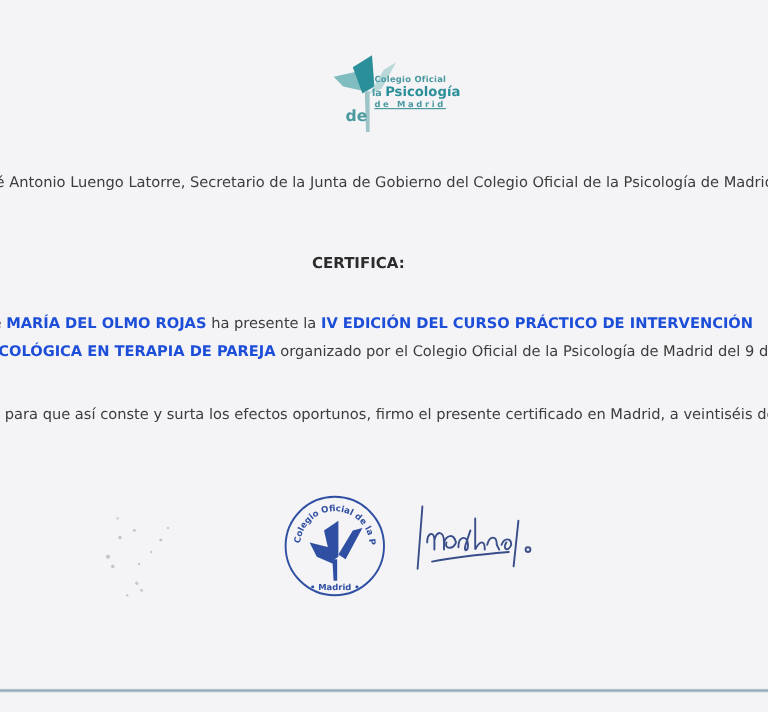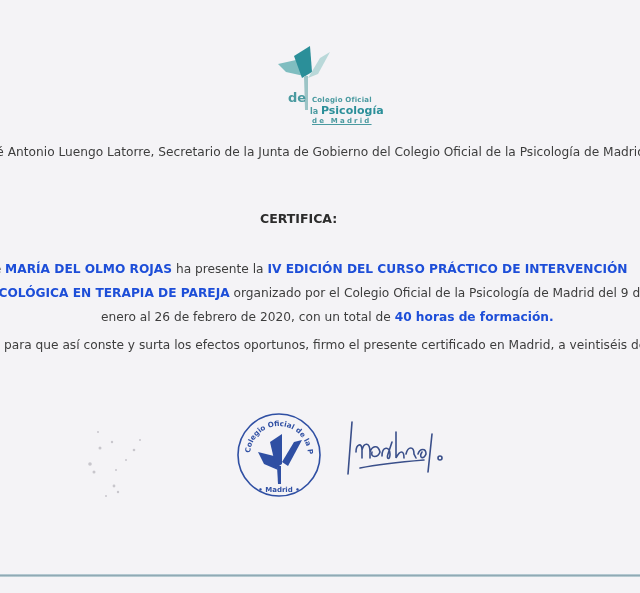--- a/index.html
+++ b/index.html
@@ -6,21 +6,21 @@
   body {
     width:640px; height:593px; overflow:hidden;
     background:#f4f3f6;
     font-family:"DejaVu Sans", sans-serif;
     color:#3a3a3a;
     position:relative;
   }
   .page { position:absolute; left:0; top:0; width:640px; height:593px; }
   .logo { position:absolute; left:274px; top:42px; width:120px; height:70px; }
   .logo svg { position:absolute; left:0; top:0; }
-  .logo-text { position:absolute; left:36px; top:54px; font-family:"DejaVu Sans", sans-serif; font-weight:bold; line-height:9px; }
+  .logo-text { position:absolute; left:36px; top:20px; font-family:"DejaVu Sans", sans-serif; font-weight:bold; line-height:9px; }
   .logo-text .l1 { font-size:7px; color:#4a9aa0; letter-spacing:0.2px; padding-left:2px; }
   .logo-text .l2 { font-size:11px; color:#2b8f99; line-height:11px; }
   .logo-text .l2 .small { font-size:8px; color:#4a9aa0; }
   .logo-text .l3 { font-size:7px; color:#4a9aa0; letter-spacing:2.2px; padding-left:2px;text-decoration:underline; }
   .logo-de { position:absolute; left:14px; top:48px; font-size:13px; font-weight:bold; color:#4a9aa0; }
 
   .line { position:absolute; white-space:nowrap; font-size:12.2px; color:#3d3d3d; }
   .b { font-weight:bold; color:#1d4ed8; }
   .intro { left:-10px; top:145px; }
   .certifica { left:260px; top:211px; font-weight:bold; font-size:12.5px; color:#2c2c2c; }
@@ -60,21 +60,20 @@
   </div>
 
   <div class="line intro">sé Antonio Luengo Latorre, Secretario de la Junta de Gobierno del Colegio Oficial de la Psicología de Madrid</div>
 
   <div class="line certifica">CERTIFICA:</div>
 
   <div class="line p1"><span>ue </span><span class="b">MARÍA DEL OLMO ROJAS</span><span> ha presente la </span><span class="b">IV EDICIÓN DEL CURSO PRÁCTICO DE INTERVENCIÓN</span></div>
 
   <div class="line p2"><span class="b">ICOLÓGICA EN TERAPIA DE PAREJA</span><span> organizado por el Colegio Oficial de la Psicología de Madrid del 9 d</span></div>
 
-  <div class="line p3"><span>enero al 26 de febrero de 2020, con un total de </span><span class="b">40 horas de formación.</span></div>
 
   <div class="line p4">para que así conste y surta los efectos oportunos, firmo el presente certificado en Madrid, a veintiséis de</div>
 
   <svg class="dots" viewBox="0 0 70 80">
     <g fill="#c8c6cc">
       <circle cx="20" cy="28" r="1.5"></circle>
         <circle cx="32" cy="22" r="1.2"></circle>
         <circle cx="10" cy="44" r="1.8"></circle>
       <circle cx="14" cy="52" r="1.5"></circle>
         <circle cx="36" cy="50" r="1"></circle>

